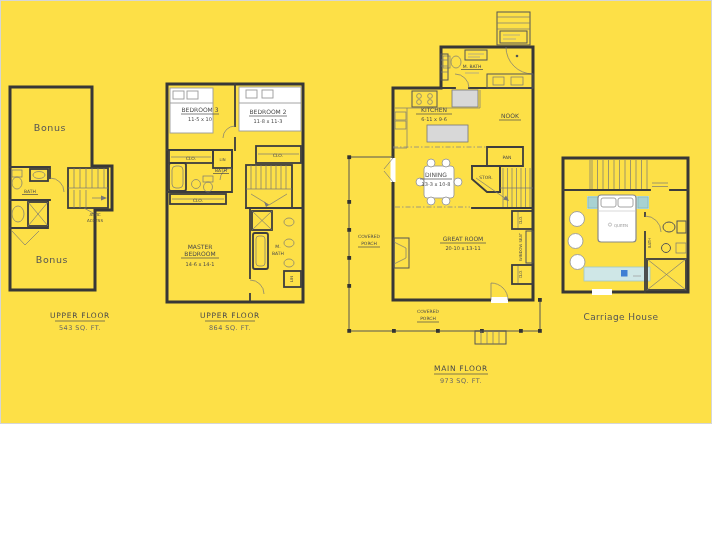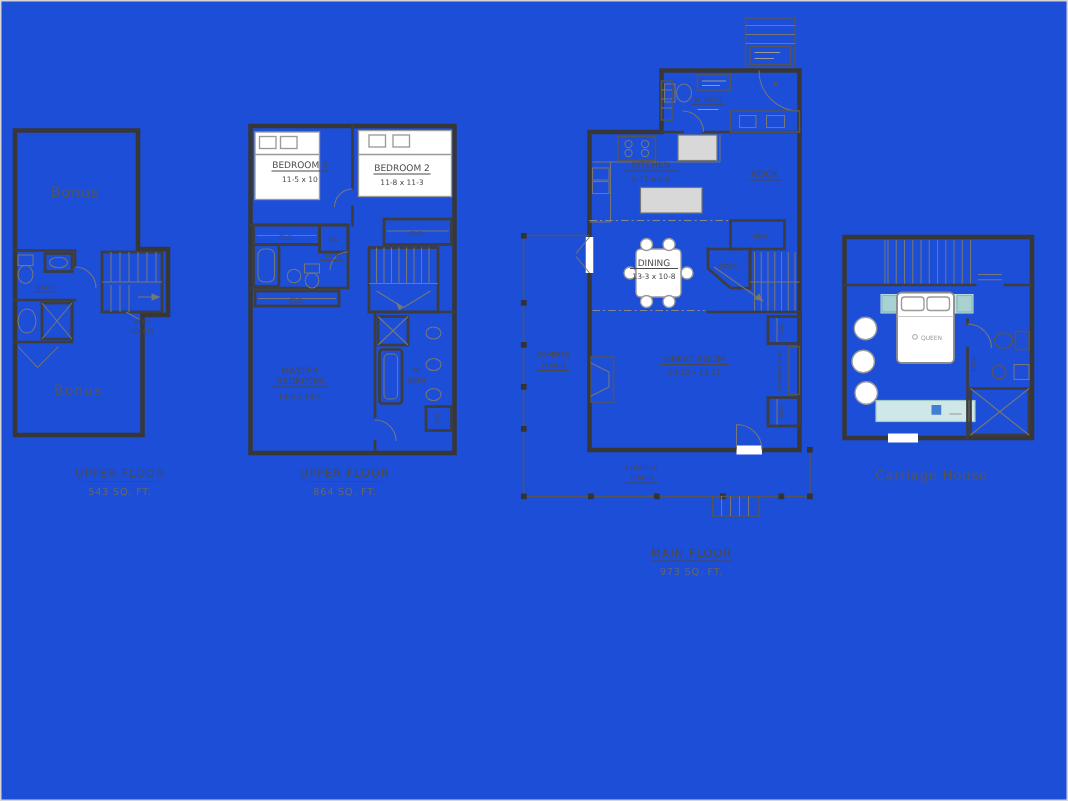--- a/index.html
+++ b/index.html
@@ -1,17 +1,17 @@
 <!DOCTYPE html>
 <html><head>
 <meta charset="utf-8">
 <style>
   html,body{margin:0;padding:0;background:#fff;}
   #canvas{
-    position:relative;width:712px;height:534px;background:#1d4ed8;
+    position:relative;width:712px;height:424px;background:#fde047;
     box-shadow:inset 0 0 0 1px #d6d6d6;
     font-family:"DejaVu Sans",sans-serif;overflow:hidden;
   }
   svg{position:absolute;left:0;top:0;}
   
   .w3{stroke:#373737;stroke-width:3;fill:none;stroke-linecap:square}
   .w2{stroke:#3d3d3d;stroke-width:1.8;fill:none;stroke-linecap:square}
   .w1{stroke:#555;stroke-width:1;fill:none}
   .thin{stroke:#777;stroke-width:0.7;fill:none}
   .furn{stroke:#9a9a9a;stroke-width:0.9;fill:#fff}

